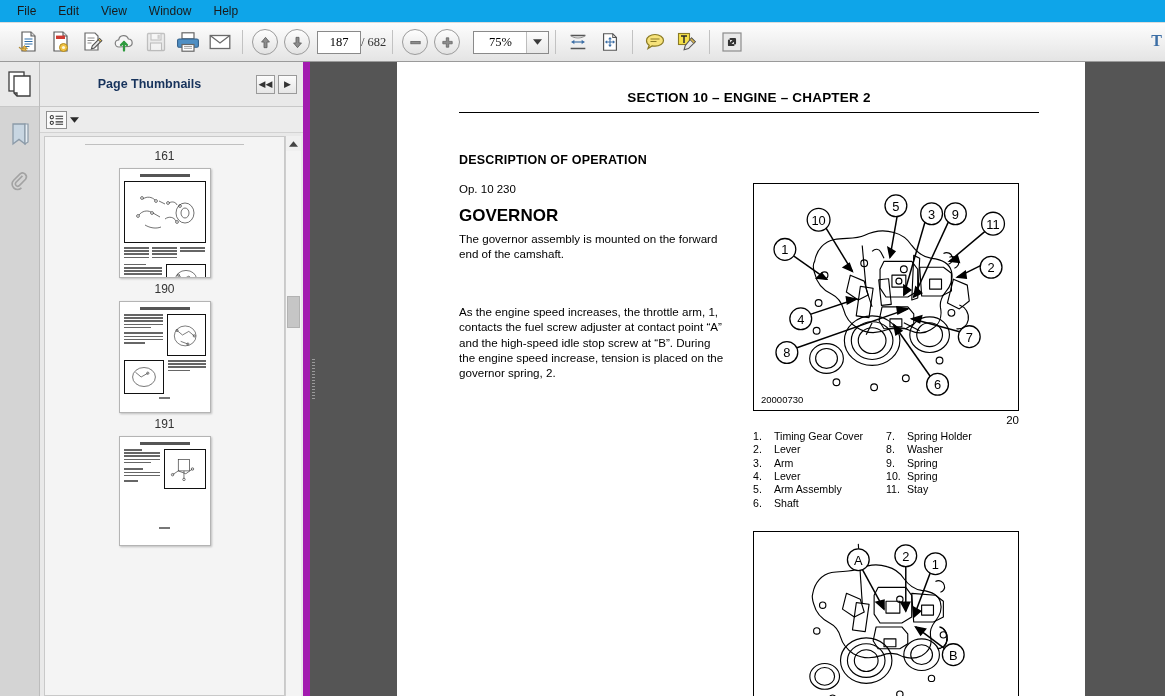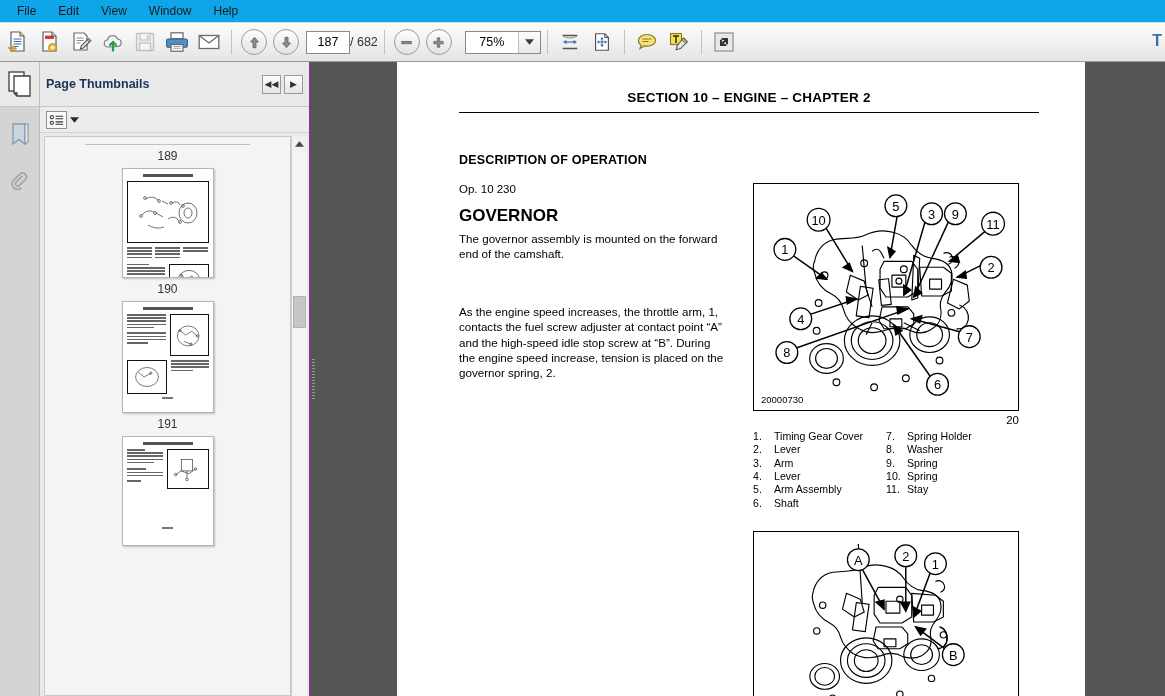--- a/index.html
+++ b/index.html
@@ -14,22 +14,23 @@
     display: flex; align-items: center; padding-left: 6px;
     font-size: 12px; color: #1a1a1a;
   }
   #menubar .menu-item { padding: 2px 11px; cursor: default; }
   
   #toolbar {
     height: 40px;
     background: linear-gradient(to bottom,#fdfdfd 0%,#f2f2f2 45%,#e4e4e4 100%);
     border-top: 1px solid #dcdcdc;
     border-bottom: 1px solid #9a9a9a;
-    display: flex; align-items: center; padding: 0 1px;
+    display: flex; align-items: center; padding: 0 12px;
     position: relative;
+    font-family: Liberation Serif, serif;
   }
   .tb-btn {
     width: 30px; height: 30px; margin: 0 1px;
     display: flex; align-items: center; justify-content: center;
     border: 1px solid transparent; border-radius: 3px;
   }
   .tb-sep { width: 1px; height: 24px; background: #c2c2c2; margin: 0 6px; }
   .circ-btn {
     width: 26px; height: 26px; border-radius: 50%;
     border: 1px solid #9b9b9b;
@@ -72,22 +73,22 @@
     display: flex; align-items: center; justify-content: center;
     background: #e9e9e9; border-bottom: 1px solid #c8c8c8;
   }
   #rail .rail-icon {
     width: 34px; height: 40px; margin-top: 8px;
     display: flex; align-items: center; justify-content: center;
   }
   
   #thumb-panel {
     width: 270px; background: #e9e9e9;
-    border-right: 1px solid #a21caf;
-    display: flex; flex-direction: column;
+    border-right: 7px solid #a21caf;
+    display: flex; flex-direction: column; text-align: center;
   }
   #thumb-header {
     height: 45px; display: flex; align-items: center;
     background: #e9e9e9; border-bottom: 1px solid #c8c8c8;
     padding: 0 6px;
   }
   #thumb-title { font-size: 12.5px; font-weight: bold; color: #17335c; flex: 1; }
   .hdr-btn {
     width: 19px; height: 19px; margin-left: 3px;
     border: 1px solid #9a9a9a; background: linear-gradient(to bottom,#fcfcfc,#e6e6e6);
@@ -381,21 +382,21 @@
           <path d="M0 0h10L5 6z" fill="#2a2a2a"></path>
         </svg>
     </div>
 
     <div id="thumb-list-wrap">
       <div id="thumb-list">
 
         <div style="height:8px;margin:0 40px;border-bottom:1px solid #c0c0c0;"></div>
 
         <div class="thumb-entry">
-          <div class="thumb-label">189</div>
+          <div class="thumb-label">161</div>
           <div class="thumb-page" style="height:110px">
             <div class="tp-title"></div>
             <div class="tp-figbox" style="height:62px">
               <svg width="100%" height="100%" viewBox="0 0 80 50">
                 <g stroke="#333" stroke-width=".7" fill="none">
                   <path d="M18 12c4-3 9-2 12 1M34 14l6 3M44 16c3-2 7-1 8 2"></path>
                   <circle cx="17" cy="11" r="1.4"></circle>
                     <circle cx="31" cy="14" r="1.4"></circle>
                   <circle cx="43" cy="16" r="1.4"></circle>
                     <circle cx="55" cy="19" r="1.4"></circle>

